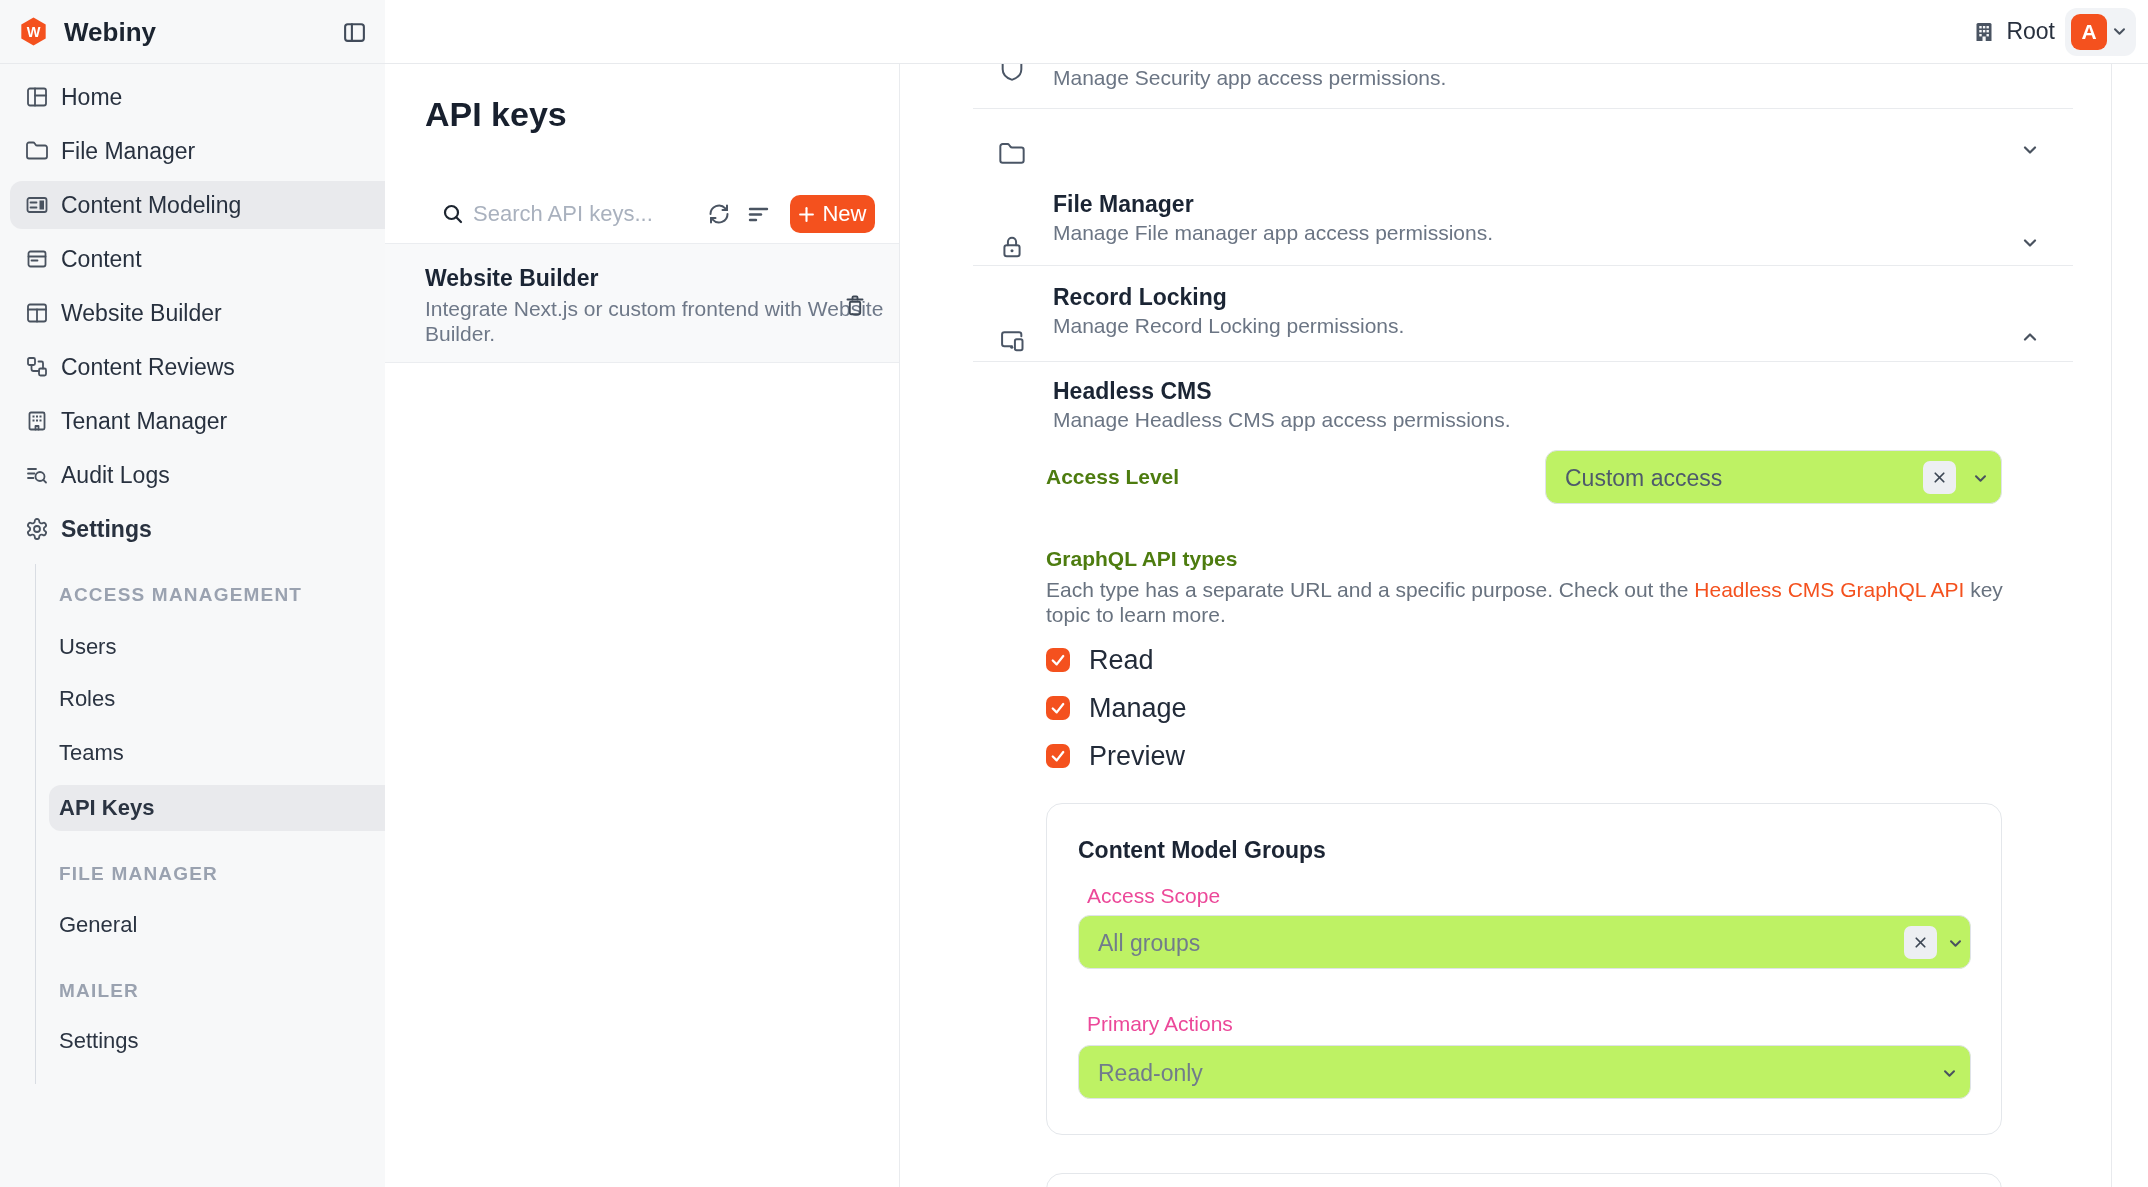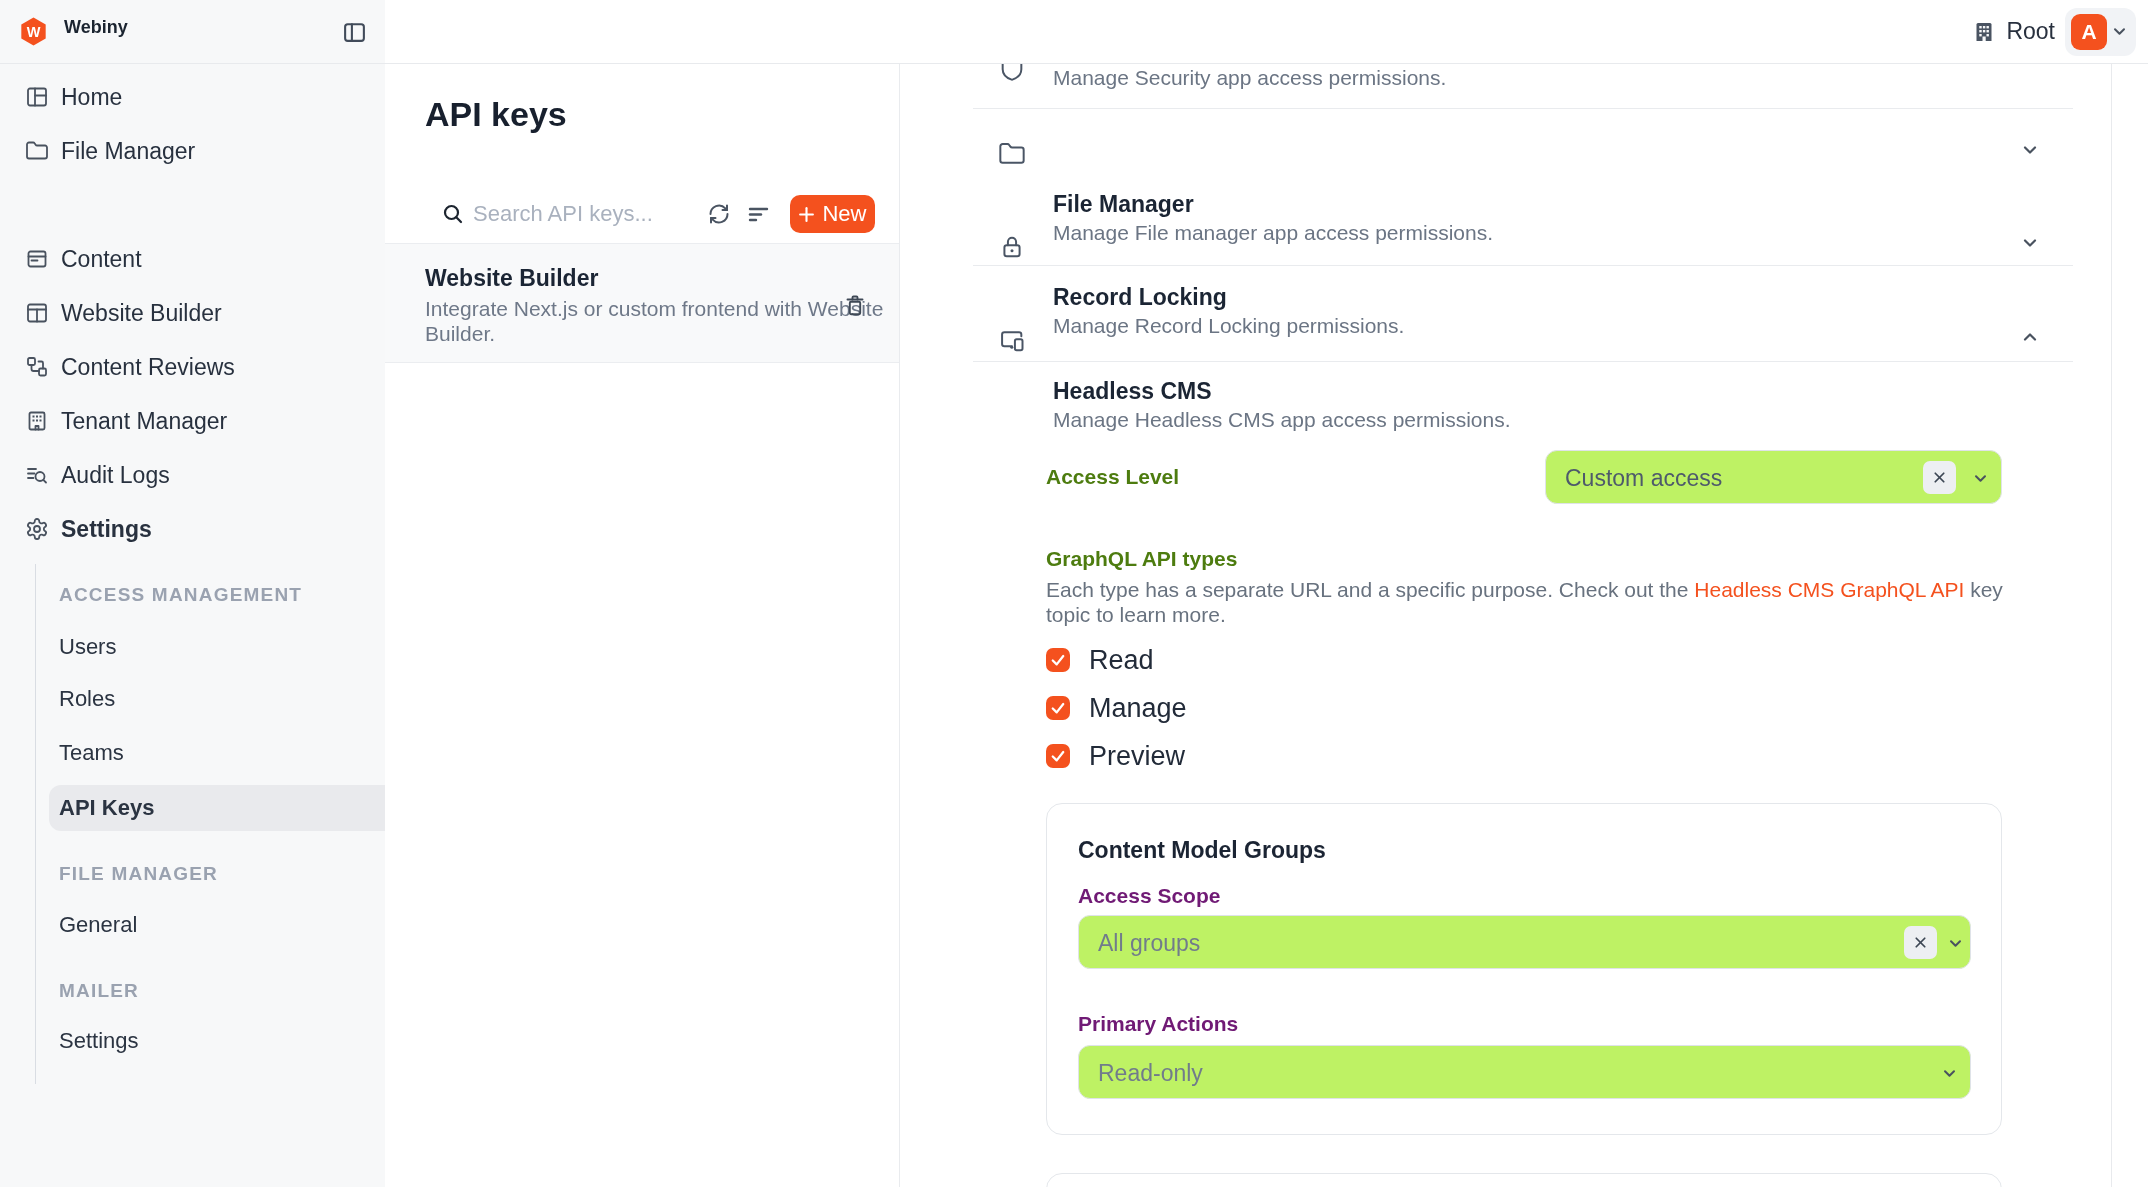--- a/index.html
+++ b/index.html
@@ -6,21 +6,21 @@
   html,body { background:#fff; }
   body { font-family:"Liberation Sans", sans-serif; color:#1c2533; }
   .page { position:relative; width:2148px; height:1187px; overflow:hidden; background:#fff; }
   .abs { position:absolute; }
 
   
   .header { position:absolute; left:0; top:0; width:2148px; height:64px; background:#fff;
             border-bottom:1px solid #e8eaed; z-index:20; }
   .header-left { position:absolute; left:0; top:0; width:385px; height:63px; background:#f7f8f9; }
   .logo-hex { position:absolute; left:19px; top:17px; width:29px; height:29px; }
-  .brand-name { position:absolute; left:64px; top:17px; font-size:18px; font-weight:700; color:#1b2430; }
+  .brand-name { position:absolute; left:64px; top:17px; font-size:26px; font-weight:700; color:#1b2430; }
   .sidebar-toggle { position:absolute; right:18px; top:20px; width:25px; height:25px; cursor:pointer; }
   .header-right { position:absolute; right:12px; top:0; height:63px; display:flex; align-items:center; gap:10px; }
   .tenant-label { font-size:23px; color:#28303e; }
   .avatar-pill { display:flex; align-items:center; gap:6px; background:#f1f3f6; border-radius:12px;
                  padding:6px 10px 6px 6px; cursor:pointer; }
   .avatar { width:36px; height:36px; border-radius:9px; background:var(--accent); color:#fff;
             font-size:21px; font-weight:700; display:flex; align-items:center; justify-content:center; }
 
   
   .sidebar { position:absolute; left:0; top:64px; width:445px; height:1123px; background:#f7f8f9;
@@ -87,21 +87,21 @@
 
   .cb-row { position:absolute; left:73px; height:24px; display:flex; align-items:center; cursor:pointer; }
   .checkbox { width:24px; height:24px; border-radius:7px; background:var(--accent);
               display:flex; align-items:center; justify-content:center; }
   .cb-label { margin-left:19px; font-size:27px; color:#222b39; }
 
   .card { position:absolute; left:73px; width:956px; border:1px solid #e4e7eb; border-radius:16px; background:#fff; }
   .card1 { top:739px; height:332px; }
   .card2 { top:1109px; height:70px; }
   .card .card-title { position:absolute; left:31px; top:33px; font-size:23px; font-weight:700; color:#1b2433; }
-  .card .c-label { position:absolute; left:31px; font-size:21px; font-weight:700; color:#701a75; }
+  .card .c-label { position:absolute; left:40px; font-size:21px; font-weight:400; color:#ec4899; }
 
   svg.stroke { fill:none; stroke:#49525f; stroke-width:1.8; stroke-linecap:round; stroke-linejoin:round; }
   svg.stroke-dark { fill:none; stroke:#1c242f; stroke-width:2.2; stroke-linecap:round; stroke-linejoin:round; }
 </style>
 </head>
 <body>
 
 <div class="page" style="--accent:#f4511e">
 
   <div class="header">
@@ -154,20 +154,32 @@
       <span class="lbl">Home</span>
     </div>
 
     <div class="nav-item" style="top:63px">
       <svg class="icon stroke" viewBox="0 0 24 24">
         <path d="M20 19.5a2 2 0 0 0 2-2v-9a2 2 0 0 0-2-2h-7.9a1.8 1.8 0 0 1-1.5-.8L9.6 4.3a1.8 1.8 0 0 0-1.5-.8H4a2 2 0 0 0-2 2v12a2 2 0 0 0 2 2Z"></path>
       </svg>
       <span class="lbl">File Manager</span>
     </div>
 
+    <div class="nav-item selected" style="top:117px">
+      <svg class="icon stroke" viewBox="0 0 24 24">
+        <rect x="2.5" y="5" width="19" height="14" rx="2"></rect>
+        <line x1="5.5" y1="9.5" x2="11.5" y2="9.5"></line>
+          <line x1="5.5" y1="14.5" x2="11.5" y2="14.5"></line>
+        <rect x="14.5" y="7.5" width="4.5" height="9" fill="#49525f" stroke="none"></rect>
+      </svg>
+      <span class="lbl">Content Modeling</span>
+      <svg class="nav-chev stroke" viewBox="0 0 14 10" style="stroke-width:2.2">
+        <polyline points="2,2.5 7,7.5 12,2.5"></polyline>
+      </svg>
+    </div>
 
     <div class="nav-item" style="top:171px">
       <svg class="icon stroke" viewBox="0 0 24 24">
         <rect x="3.5" y="4.5" width="17" height="15" rx="2"></rect>
           <line x1="3.5" y1="9.5" x2="20.5" y2="9.5"></line>
           <line x1="6.5" y1="13.5" x2="12.5" y2="13.5"></line>
       </svg>
       <span class="lbl">Content</span>
       <svg class="nav-chev stroke" viewBox="0 0 14 10" style="stroke-width:2.2">
         <polyline points="2,2.5 7,7.5 12,2.5"></polyline>

